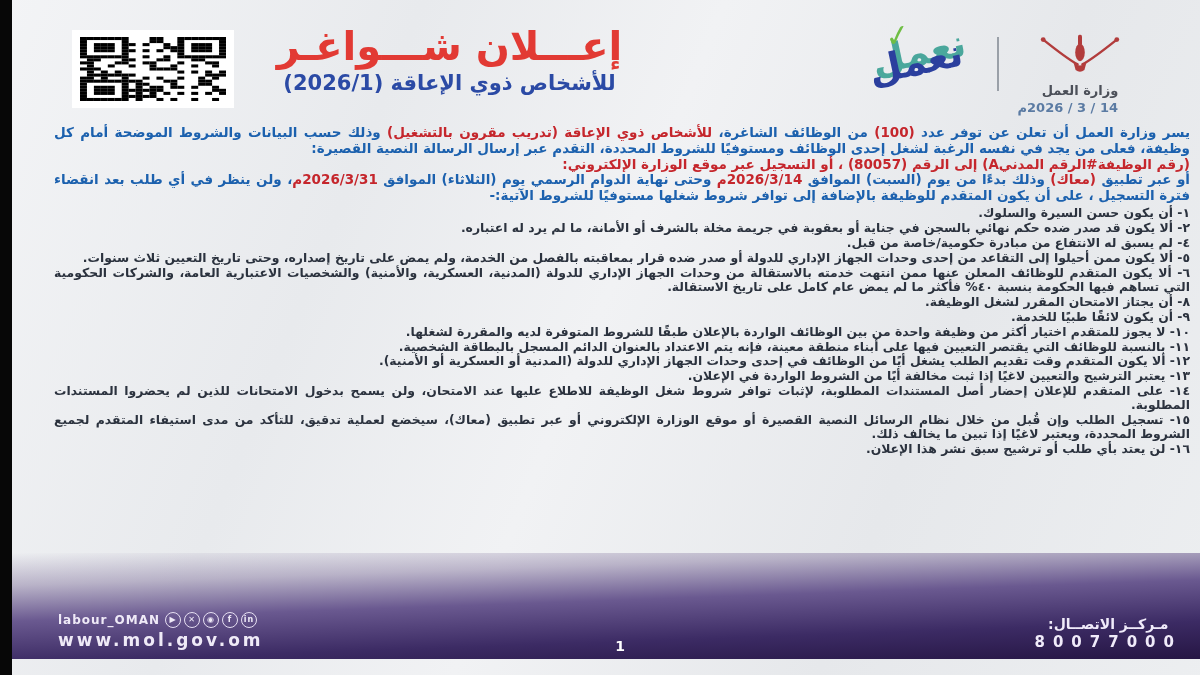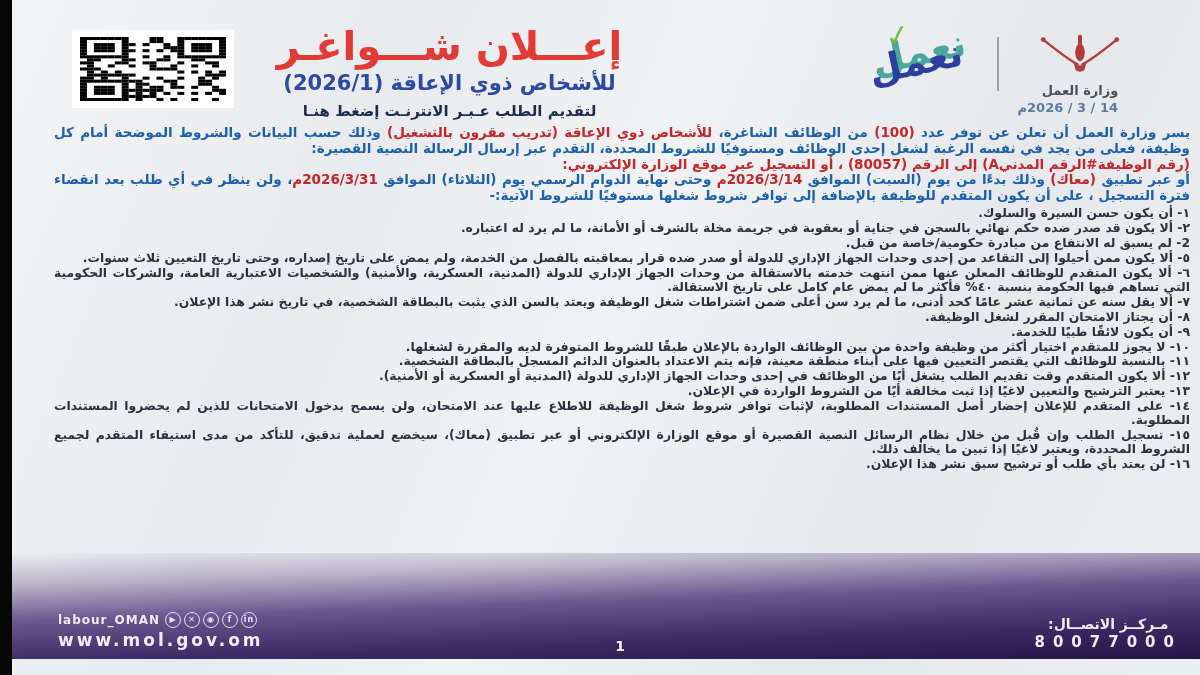--- a/index.html
+++ b/index.html
@@ -273,21 +273,20 @@
         <rect x="11" y="20" width="1" height="1"></rect>
         <rect x="13" y="20" width="1" height="1"></rect>
         <rect x="16" y="20" width="1" height="1"></rect>
         <rect x="19" y="20" width="1" height="1"></rect>
       </svg>
   </div>
 
   <div class="title-block">
     <div class="title">إعـــلان شـــواغـر</div>
     <div class="subtitle">للأشخاص ذوي الإعاقة (2026/1)</div>
-    <div class="apply">لتقديم الطلب عـبـر الانترنـت إضغط هنـا</div>
   </div>
 
   <div class="logo-area">
     <div class="naamal">
       <span class="n-back">نعمل</span>
       <span class="n-front">نعمل</span>
       <span class="n-check">✓</span>
     </div>
     <div class="divider"></div>
     <div class="emblem-block">
@@ -310,24 +309,23 @@
 
   <div class="date">14 / 3 / 2026م</div>
 
   <div class="doc-body">
     <p class="para"><span class="seg-b">يسر وزارة العمل أن تعلن عن توفر عدد </span><span class="seg-r">(100)</span><span class="seg-b"> من الوظائف الشاغرة، </span><span class="seg-r">للأشخاص ذوي الإعاقة (تدريب مقرون بالتشغيل)</span><span class="seg-b"> وذلك حسب البيانات والشروط الموضحة أمام كل وظيفة، فعلى من يجد في نفسه الرغبة لشغل إحدى الوظائف ومستوفيًا للشروط المحددة، التقدم عبر إرسال الرسالة النصية القصيرة:</span></p>
     <p class="sms-line">(رقم الوظيفة#الرقم المدنيA) إلى الرقم (80057) ، أو التسجيل عبر موقع الوزارة الإلكتروني:</p>
     <p class="para"><span class="seg-b">أو عبر تطبيق </span><span class="seg-r">(معاك)</span><span class="seg-b"> وذلك بدءًا من يوم (السبت) الموافق </span><span class="seg-r">2026/3/14م</span><span class="seg-b"> وحتى نهاية الدوام الرسمي يوم (الثلاثاء) الموافق </span><span class="seg-r">2026/3/31م</span><span class="seg-b">، ولن ينظر في أي طلب بعد انقضاء فترة التسجيل ، على أن يكون المتقدم للوظيفة بالإضافة إلى توافر شروط شغلها مستوفيًا للشروط الآتية:-</span></p>
     <div class="conds">
         <p class="cond">١- أن يكون حسن السيرة والسلوك.</p>
         <p class="cond">٢- ألا يكون قد صدر ضده حكم نهائي بالسجن في جناية أو بعقوبة في جريمة مخلة بالشرف أو الأمانة، ما لم يرد له اعتباره.</p>
-        <p class="cond">2- لم يسبق له الانتفاع من مبادرة حكومية/خاصة من قبل.</p>
+        <p class="cond">٤- لم يسبق له الانتفاع من مبادرة حكومية/خاصة من قبل.</p>
         <p class="cond">٥- ألا يكون ممن أحيلوا إلى التقاعد من إحدى وحدات الجهاز الإداري للدولة أو صدر ضده قرار بمعاقبته بالفصل من الخدمة، ولم يمض على تاريخ إصداره، وحتى تاريخ التعيين ثلاث سنوات.</p>
         <p class="cond">٦- ألا يكون المتقدم للوظائف المعلن عنها ممن انتهت خدمته بالاستقالة من وحدات الجهاز الإداري للدولة (المدنية، العسكرية، والأمنية) والشخصيات الاعتبارية العامة، والشركات الحكومية التي تساهم فيها الحكومة بنسبة ٤٠% فأكثر ما لم يمض عام كامل على تاريخ الاستقالة.</p>
-        <p class="cond">٧- ألا يقل سنه عن ثمانية عشر عامًا كحد أدنى، ما لم يرد سن أعلى ضمن اشتراطات شغل الوظيفة ويعتد بالسن الذي يثبت بالبطاقة الشخصية، في تاريخ نشر هذا الإعلان.</p>
         <p class="cond">٨- أن يجتاز الامتحان المقرر لشغل الوظيفة.</p>
         <p class="cond">٩- أن يكون لائقًا طبيًا للخدمة.</p>
         <p class="cond">١٠- لا يجوز للمتقدم اختيار أكثر من وظيفة واحدة من بين الوظائف الواردة بالإعلان طبقًا للشروط المتوفرة لديه والمقررة لشغلها.</p>
         <p class="cond">١١- بالنسبة للوظائف التي يقتصر التعيين فيها على أبناء منطقة معينة، فإنه يتم الاعتداد بالعنوان الدائم المسجل بالبطاقة الشخصية.</p>
         <p class="cond">١٢- ألا يكون المتقدم وقت تقديم الطلب يشغل أيًا من الوظائف في إحدى وحدات الجهاز الإداري للدولة (المدنية أو العسكرية أو الأمنية).</p>
         <p class="cond">١٣- يعتبر الترشيح والتعيين لاغيًا إذا ثبت مخالفة أيًا من الشروط الواردة في الإعلان.</p>
         <p class="cond">١٤- على المتقدم للإعلان إحضار أصل المستندات المطلوبة، لإثبات توافر شروط شغل الوظيفة للاطلاع عليها عند الامتحان، ولن يسمح بدخول الامتحانات للذين لم يحضروا المستندات المطلوبة.</p>
         <p class="cond">١٥- تسجيل الطلب وإن قُبل من خلال نظام الرسائل النصية القصيرة أو موقع الوزارة الإلكتروني أو عبر تطبيق (معاك)، سيخضع لعملية تدقيق، للتأكد من مدى استيفاء المتقدم لجميع الشروط المحددة، ويعتبر لاغيًا إذا تبين ما يخالف ذلك.</p>
         <p class="cond">١٦- لن يعتد بأي طلب أو ترشيح سبق نشر هذا الإعلان.</p>
       </div>

